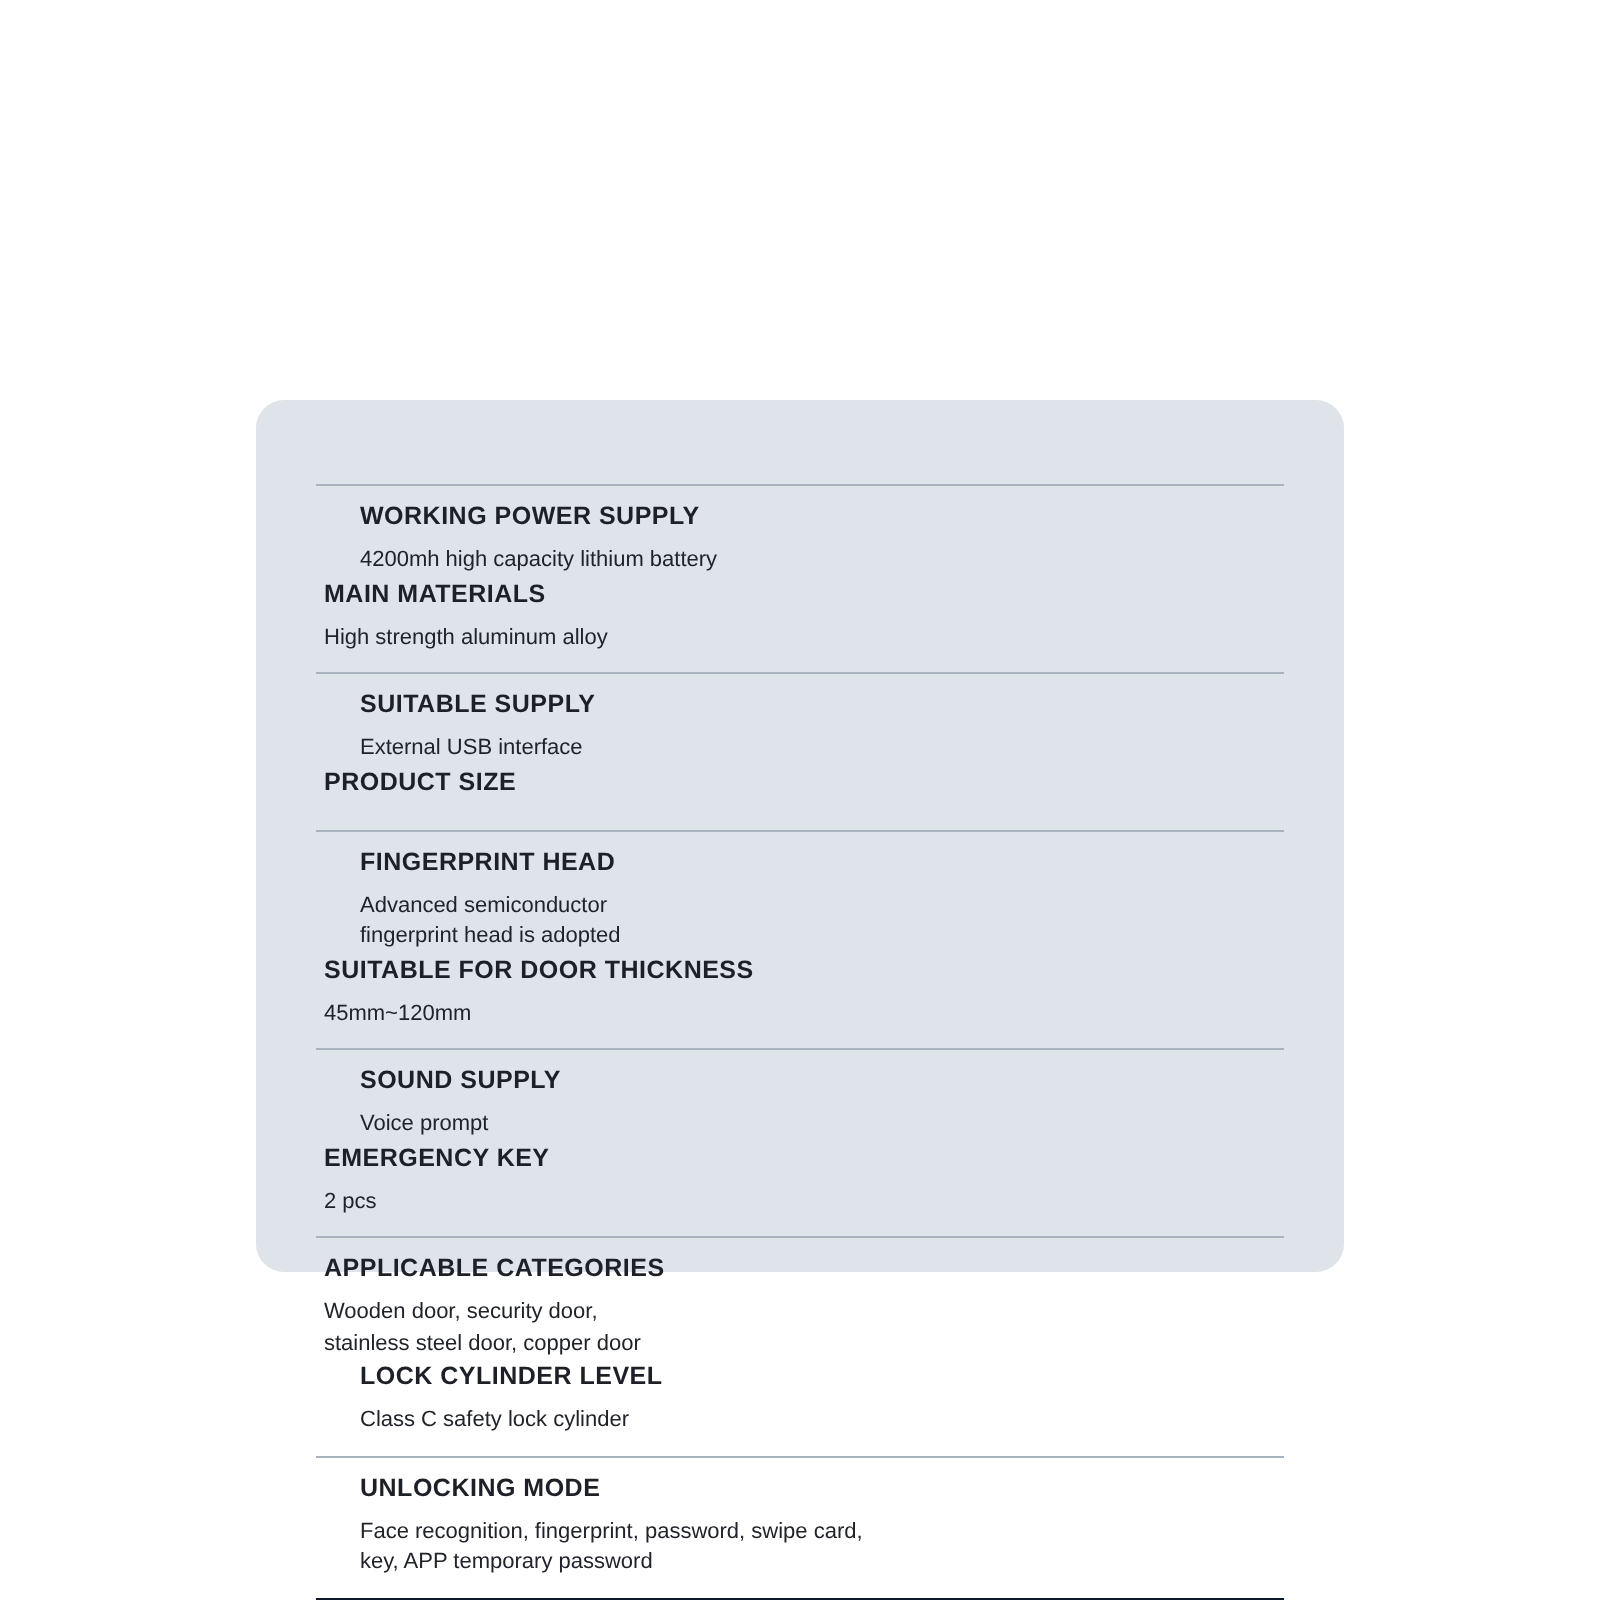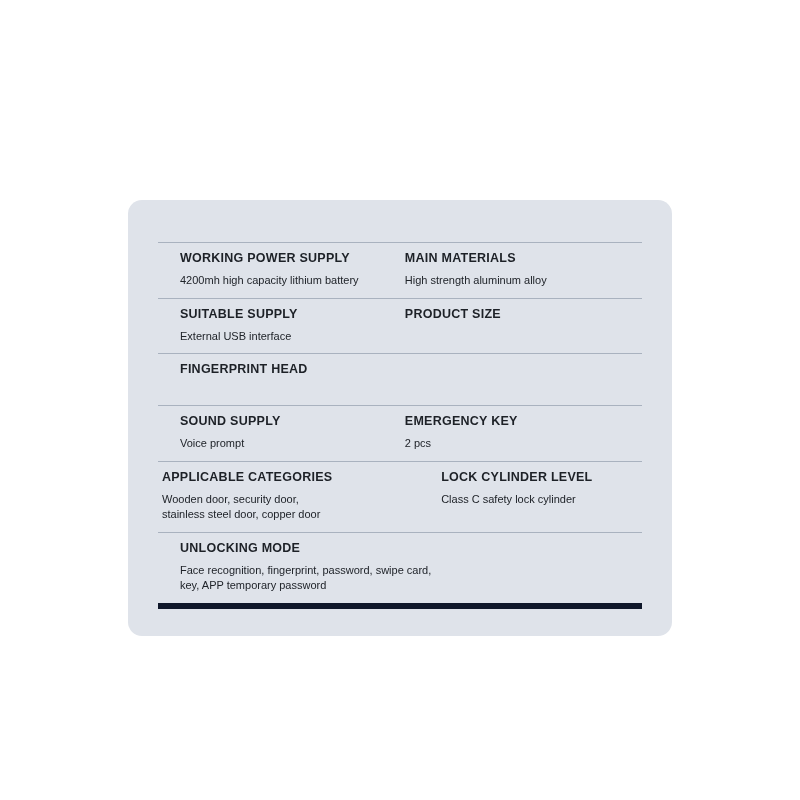--- a/index.html
+++ b/index.html
@@ -32,26 +32,25 @@
     left: 30px;
     top: 42px;
     width: 484px;
   }
   .rows {
     display: flex;
     flex-direction: column;
   }
   .row {
     display: flex;
-    flex-direction: row;
+    flex-direction: column;
     border-top: 1px solid #a9b2bf;
     padding: 7px 0 9px 0;
     min-height: 48px;
     box-sizing: border-box;
-    gap: 20px;
   }
   .row.last {
     border-bottom: 6px solid #0f172a;
   }
   .cell {
     box-sizing: border-box;
   }
   .cell.left {
     width: 232px;
     padding-left: 22px;
@@ -109,20 +108,26 @@
             <p class="value">External USB interface</p>
           </div>
           <div class="cell right">
             <p class="label">PRODUCT SIZE</p>
           </div>
         </div>
 
         <div class="row tall">
           <div class="cell left">
             <p class="label">FINGERPRINT HEAD</p>
+            <p class="value">Advanced semiconductor
+fingerprint head is adopted</p>
+          </div>
+          <div class="cell right">
+            <p class="label">SUITABLE FOR DOOR THICKNESS</p>
+            <p class="value">45mm~120mm</p>
           </div>
         </div>
 
         <div class="row">
           <div class="cell left">
             <p class="label">SOUND SUPPLY</p>
             <p class="value">Voice prompt</p>
           </div>
           <div class="cell right">
             <p class="label">EMERGENCY KEY</p>

